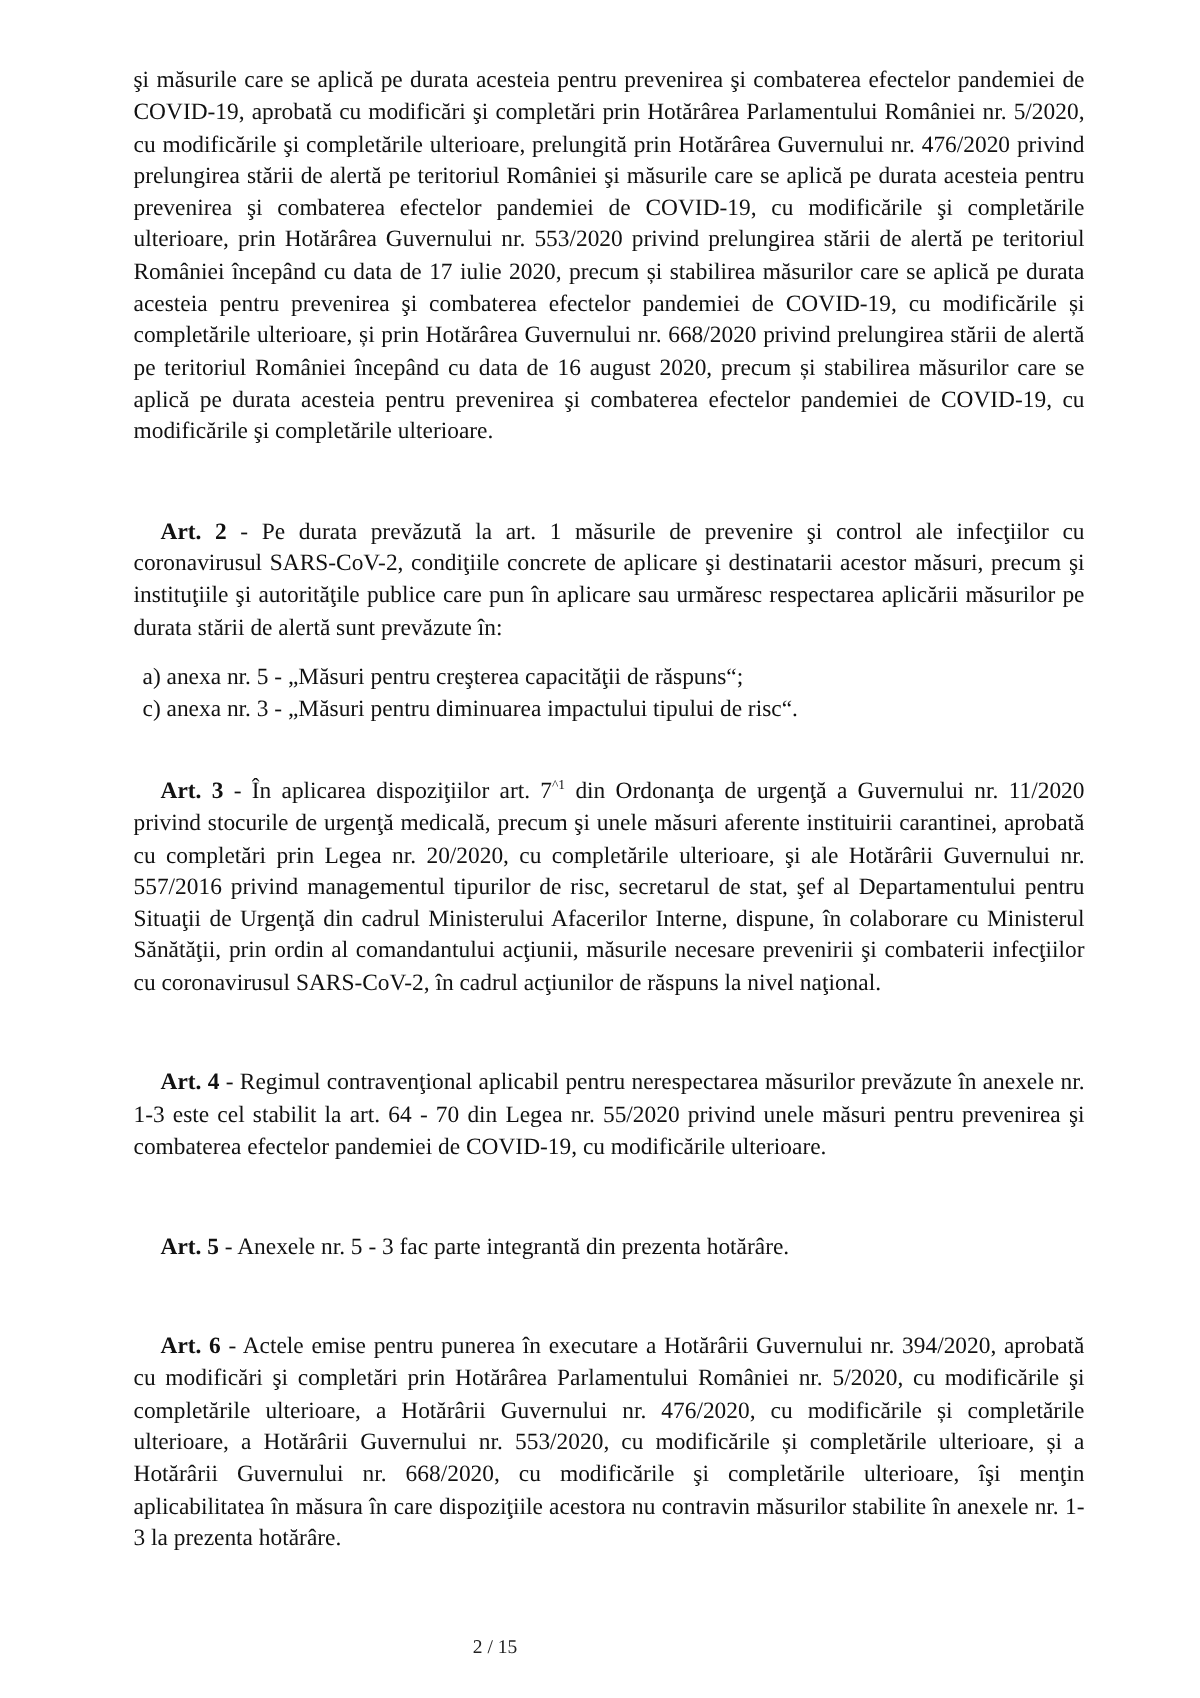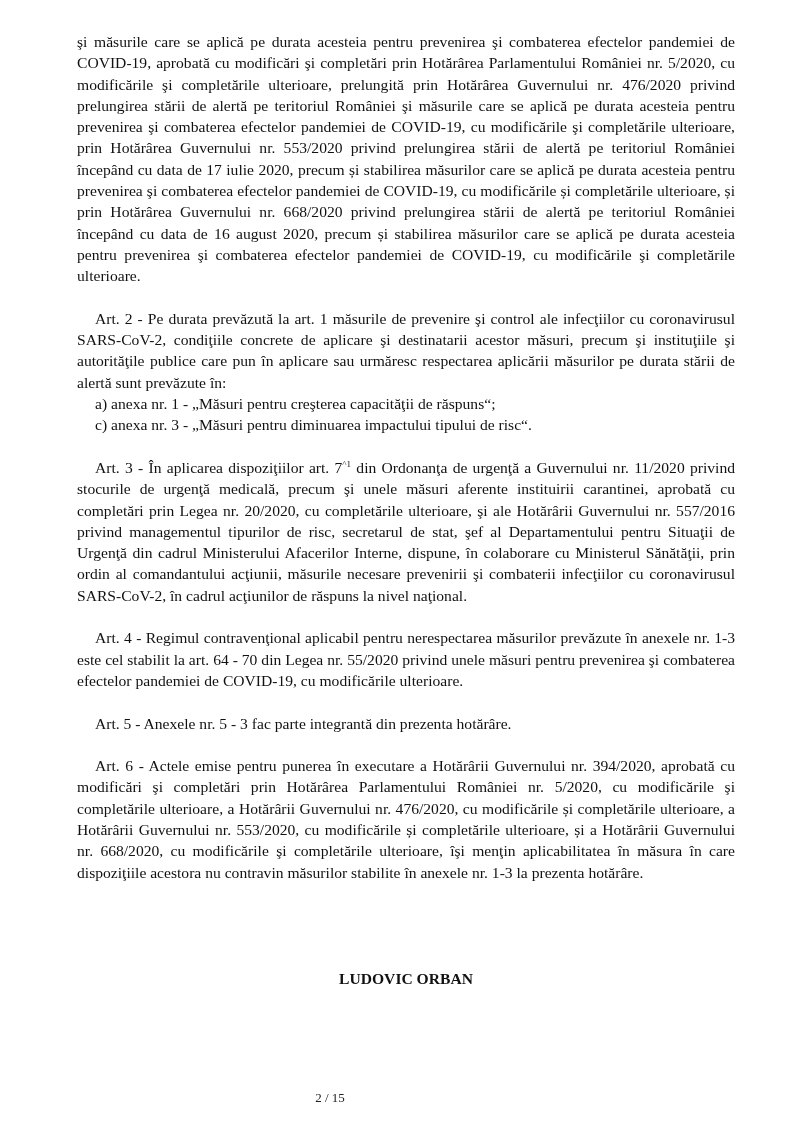--- a/index.html
+++ b/index.html
@@ -2,42 +2,42 @@
 <html><head>
 <meta charset="utf-8">
 <style>
   html, body { margin: 0; padding: 0; background: #ffffff; }
   body { width: 800px; height: 1132px; position: relative; overflow: hidden; }
   .page {
     position: absolute; left: 77px; top: 31px; width: 658px;
     font-family: "Liberation Serif", "DejaVu Serif", serif;
     font-size: 15.6px; line-height: 21.3px; color: #111;
   }
-  .para { margin: 0; text-align: justify; }
+  .para { margin: 12px; text-align: justify; }
   .gap { height: 21.3px; }
   .art { text-indent: 18px; }
-  .art b { font-weight: normal; }
+  .art b { font-weight: bold; }
   .list-item { margin: 0; padding-left: 18px; }
   sup { font-size: 9px; line-height: 0; vertical-align: 6px; }
   .sig { text-align: center; font-weight: bold; margin: 0; }
   .pg { position: absolute; top: 1090px; left: 0; width: 660px; text-align: center;
         font-family: "Liberation Serif", "DejaVu Serif", serif; font-size: 13px; color: #222; }
 </style>
 </head>
 <body>
 
 <div class="page">
   <p class="para">şi măsurile care se aplică pe durata acesteia pentru prevenirea şi combaterea efectelor pandemiei de COVID-19, aprobată cu modificări şi completări prin Hotărârea Parlamentului României nr. 5/2020, cu modificările şi completările ulterioare, prelungită prin Hotărârea Guvernului nr. 476/2020 privind prelungirea stării de alertă pe teritoriul României şi măsurile care se aplică pe durata acesteia pentru prevenirea şi combaterea efectelor pandemiei de COVID-19, cu modificările şi completările ulterioare, prin Hotărârea Guvernului nr. 553/2020 privind prelungirea stării de alertă pe teritoriul României începând cu data de 17 iulie 2020, precum și stabilirea măsurilor care se aplică pe durata acesteia pentru prevenirea şi combaterea efectelor pandemiei de COVID-19, cu modificările și completările ulterioare, și prin Hotărârea Guvernului nr. 668/2020 privind prelungirea stării de alertă pe teritoriul României începând cu data de 16 august 2020, precum și stabilirea măsurilor care se aplică pe durata acesteia pentru prevenirea şi combaterea efectelor pandemiei de COVID-19, cu modificările şi completările ulterioare.</p>
 
   <div class="gap"></div>
 
   <p class="para art">
     <b>Art. 2</b><span> - Pe durata prevăzută la art. 1 măsurile de prevenire şi control ale infecţiilor cu coronavirusul SARS-CoV-2, condiţiile concrete de aplicare şi destinatarii acestor măsuri, precum şi instituţiile şi autorităţile publice care pun în aplicare sau urmăresc respectarea aplicării măsurilor pe durata stării de alertă sunt prevăzute în:</span>
   </p>
-  <p class="list-item">a) anexa nr. 1 - „Măsuri pentru creşterea capacităţii de răspuns“;</p>
+  <p class="list-item">a) anexa nr. 5 - „Măsuri pentru creşterea capacităţii de răspuns“;</p>
   <p class="list-item">c) anexa nr. 3 - „Măsuri pentru diminuarea impactului tipului de risc“.</p>
 
   <div class="gap"></div>
 
   <p class="para art">
     <b>Art. 3</b><span> - În aplicarea dispoziţiilor art. 7</span><sup>^1</sup><span> din Ordonanţa de urgenţă a Guvernului nr. 11/2020 privind stocurile de urgenţă medicală, precum şi unele măsuri aferente instituirii carantinei, aprobată cu completări prin Legea nr. 20/2020, cu completările ulterioare, şi ale Hotărârii Guvernului nr. 557/2016 privind managementul tipurilor de risc, secretarul de stat, şef al Departamentului pentru Situaţii de Urgenţă din cadrul Ministerului Afacerilor Interne, dispune, în colaborare cu Ministerul Sănătăţii, prin ordin al comandantului acţiunii, măsurile necesare prevenirii şi combaterii infecţiilor cu coronavirusul SARS-CoV-2, în cadrul acţiunilor de răspuns la nivel naţional.</span>
   </p>
 
   <div class="gap"></div>
 

